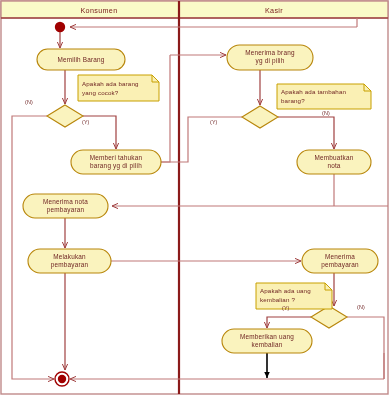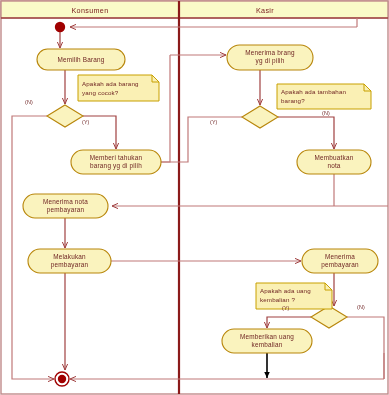--- a/index.html
+++ b/index.html
@@ -13,20 +13,21 @@
   #svg-layer{position:absolute;left:0;top:0;width:389px;height:395px;}
   .lane-title{
     position:absolute;
     text-align:center;
     font-size:7.2px;
     color:#7a2020;
     letter-spacing:.35px;
     top:6px;
     line-height:9px;
     white-space:nowrap;
+    padding-left:9px;
   }
   .node-label{
     position:absolute;
     text-align:center;
     font-size:6.4px;
     color:#6b1f1f;
     line-height:8.2px;
     letter-spacing:.2px;
     pointer-events:none;
     white-space:pre-line;

